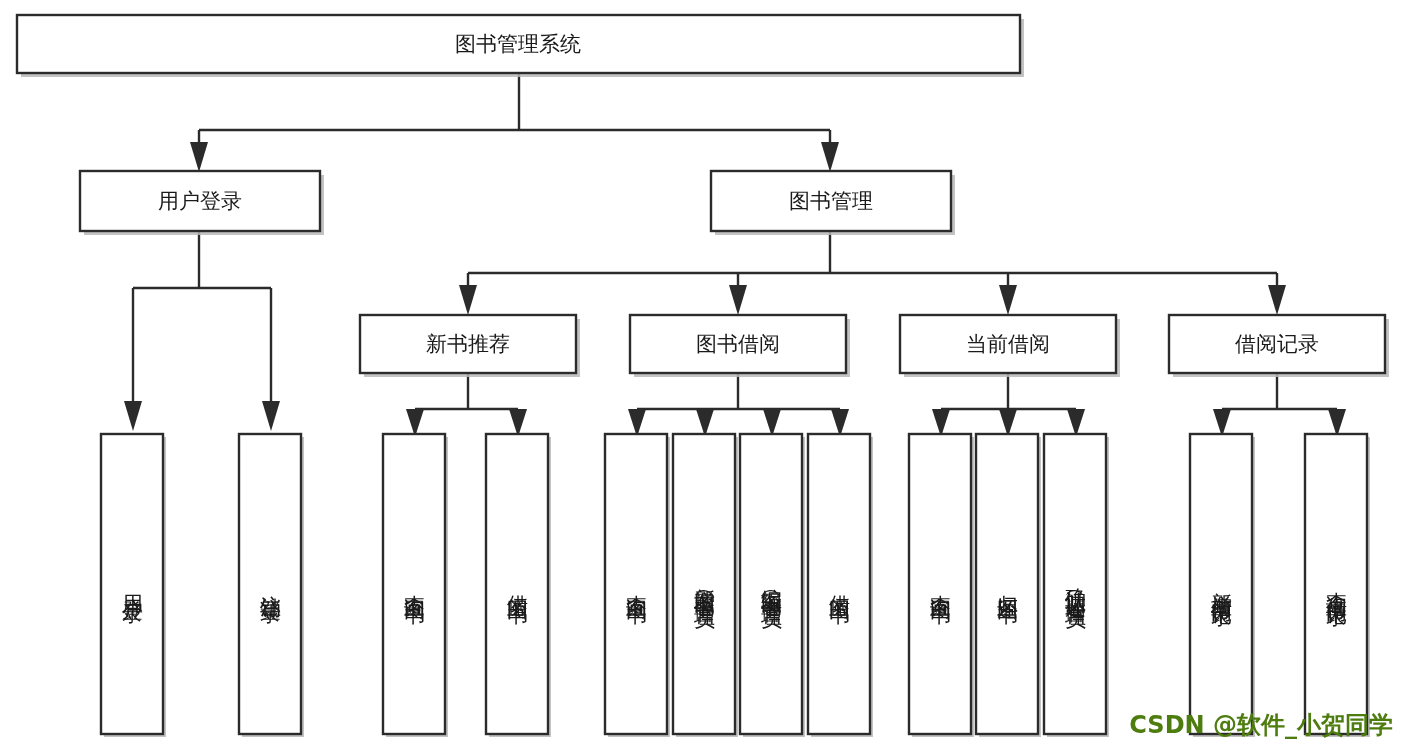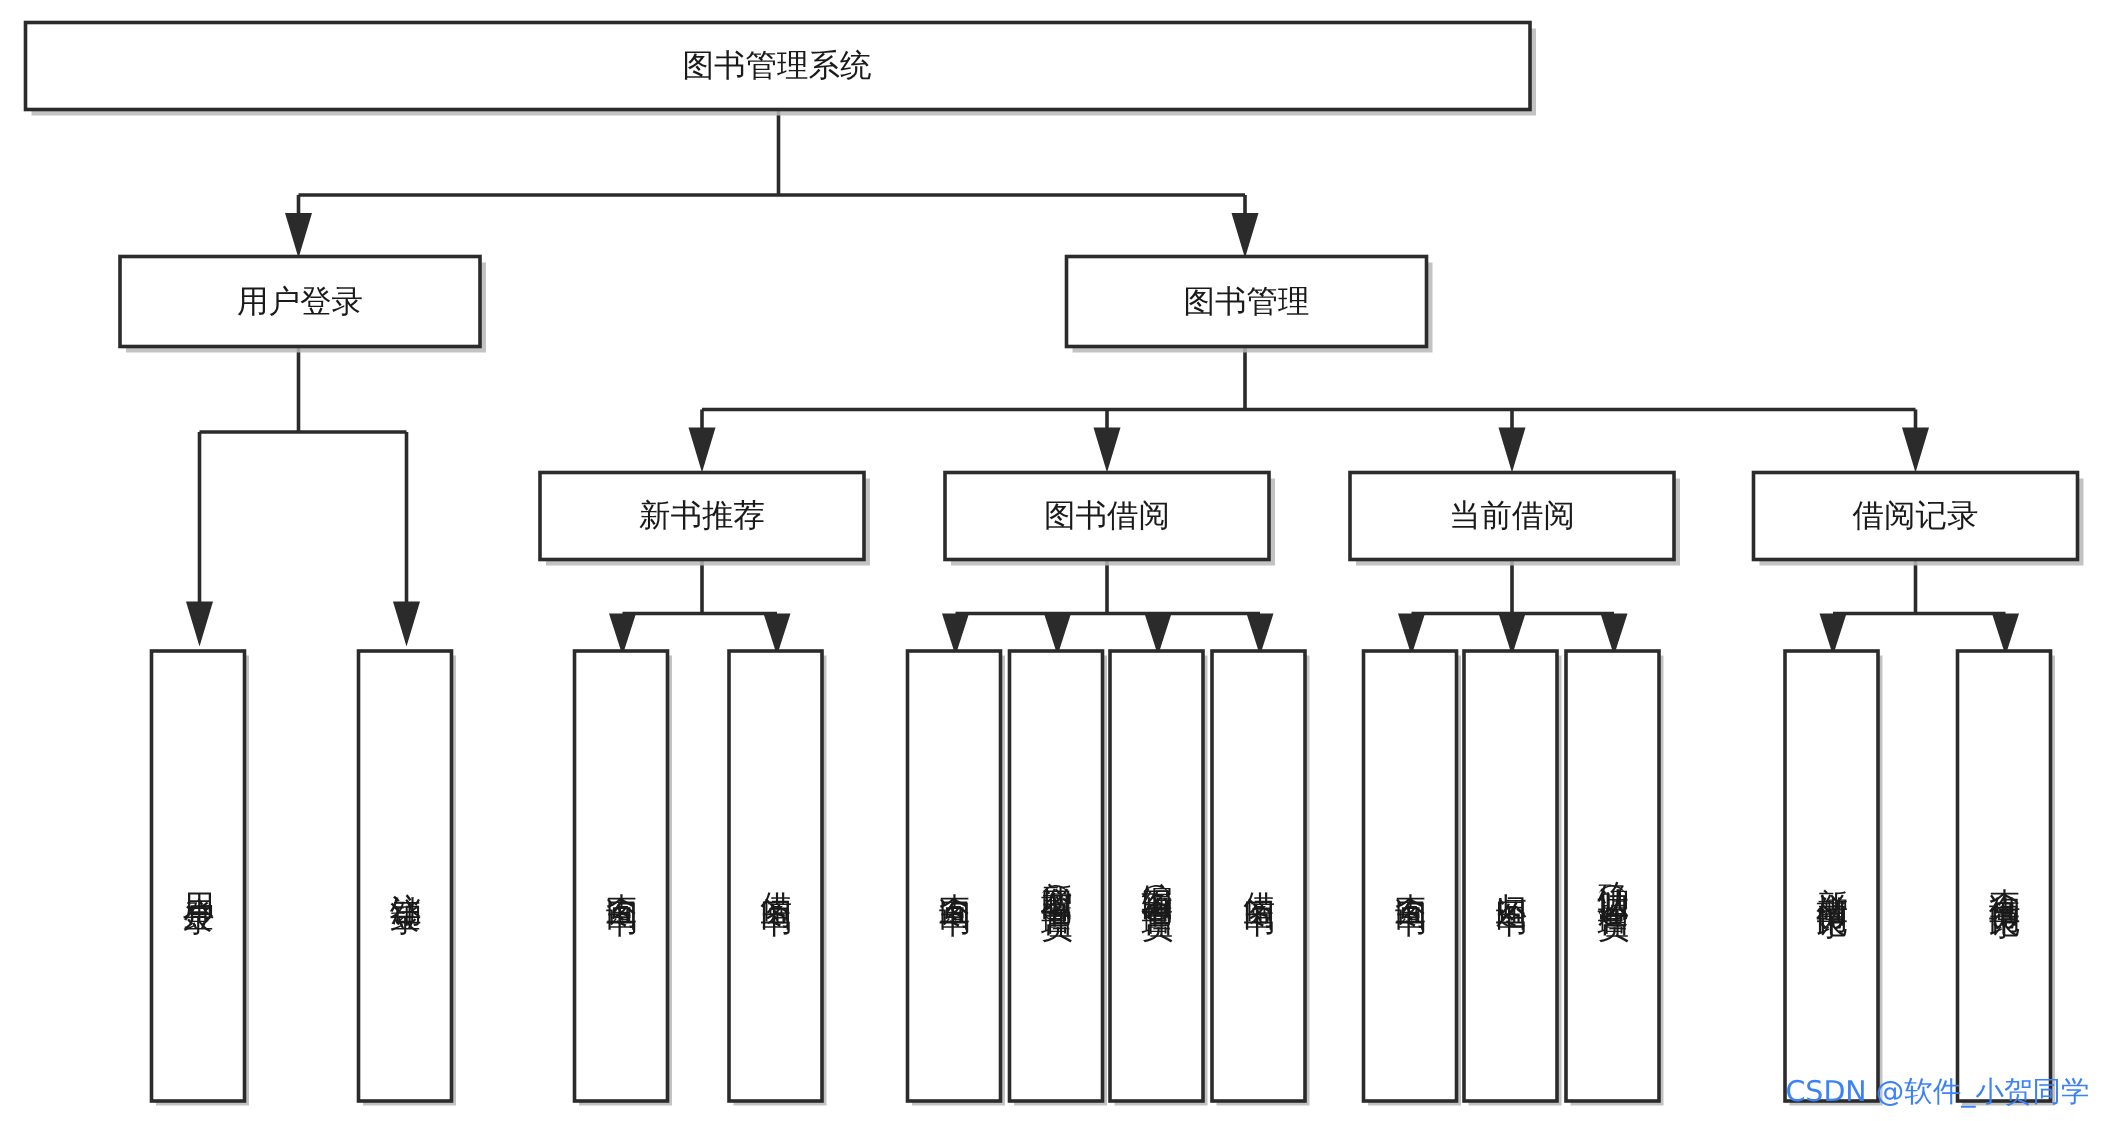--- a/index.html
+++ b/index.html
@@ -67,24 +67,25 @@
     line-height: 1.0;
     color: #1a1a1a;
     letter-spacing: 3px;
     white-space: nowrap;
   }
   .watermark {
     position: absolute;
     right: 12px;
     bottom: 6px;
     font-family: "DejaVu Sans", "Liberation Sans", sans-serif;
-    font-size: 19px;
-    color: #3b82f6;
+    font-size: 24px;
+    color: #4d7c0f;
     white-space: nowrap;
     pointer-events: none;
+    font-weight: bold;
   }
 </style>
 </head>
 <body>
 
 <div id="diagram-root">
 
   <svg class="diagram-canvas" viewBox="0 0 1405 747">
 
     <g>

